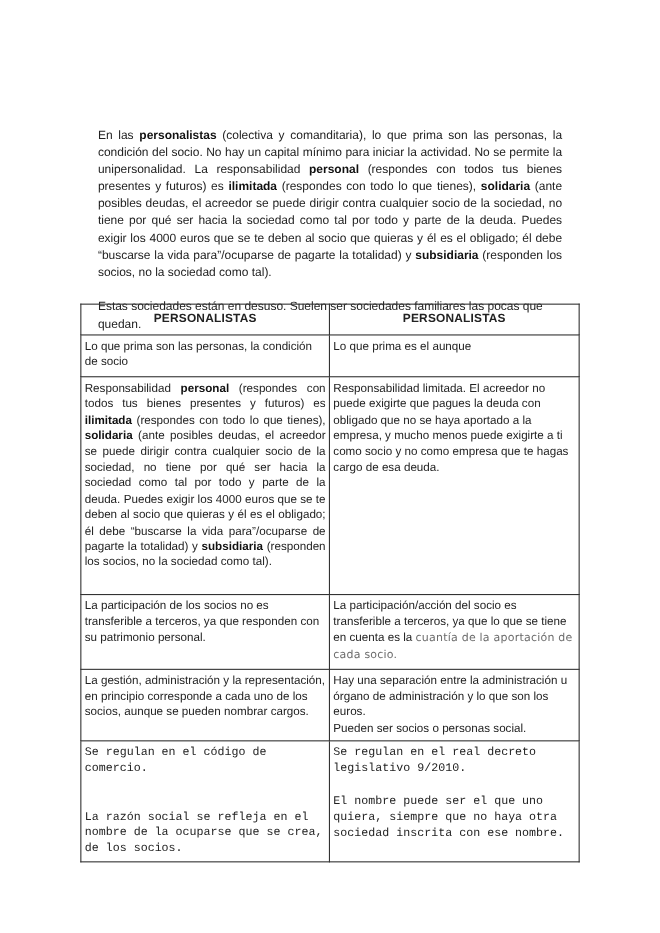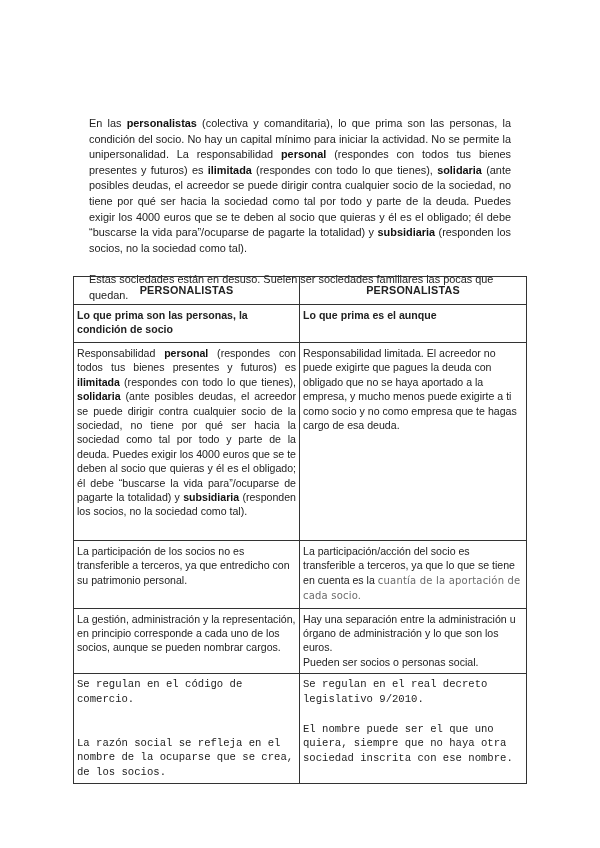--- a/index.html
+++ b/index.html
@@ -14,21 +14,21 @@
   .intro .just { text-align: justify; text-align-last: left; }
   b { font-weight: bold; color: #111; }
   table.cmp { position: absolute; left: 73px; top: 276px; width: 454px;
               border-collapse: collapse; font-size: 10.6px; line-height: 14.4px; color: #222; }
   table.cmp td, table.cmp th { border: 1.4px solid #333; vertical-align: top; padding: 3px 3px 4px 3px; }
   table.cmp th { font-weight: bold; text-align: center; height: 17px; padding-top: 6px; font-size: 10.8px; letter-spacing: 0.2px; }
   .col1 { width: 219px; }
   .c-just { text-align: justify; text-align-last: left; margin-top: 12px; }
   .gray { color: #6b6b6b; font-family: "DejaVu Sans", sans-serif; font-size: 10px; letter-spacing: 0.2px; }
   .gap { height: 30px; }
-  .r1 td { height: 30px; font-weight: bold; }
+  .r1 td { height: 30px; }
   .r2 td { height: 190px; }
   .r3 td { height: 55px; }
   .r4 td { height: 56px; }
   .r5 td { height: 93px; font-family: Liberation Mono, monospace; }
 </style>
 </head>
 <body>
 
 <div class="page">
 
@@ -46,21 +46,21 @@
     </tr>
     <tr class="r1">
       <td>Lo que prima son las personas, la condición de socio</td>
       <td>Lo que prima es el aunque</td>
     </tr>
     <tr class="r2">
       <td class="c-just"><span>Responsabilidad </span><b>personal</b><span> (respondes con todos tus bienes presentes y futuros) es </span><b>ilimitada</b><span> (respondes con todo lo que tienes), </span><b>solidaria</b><span> (ante posibles deudas, el acreedor se puede dirigir contra cualquier socio de la sociedad, no tiene por qué ser hacia la sociedad como tal por todo y parte de la deuda. Puedes exigir los 4000 euros que se te deben al socio que quieras y él es el obligado; él debe “buscarse la vida para”/ocuparse de pagarte la totalidad) y </span><b>subsidiaria</b><span> (responden los socios, no la sociedad como tal).</span></td>
       <td>Responsabilidad limitada. El acreedor no puede exigirte que pagues la deuda con obligado que no se haya aportado a la empresa, y mucho menos puede exigirte a ti como socio y no como empresa que te hagas cargo de esa deuda.</td>
     </tr>
     <tr class="r3">
-      <td>La participación de los socios no es transferible a terceros, ya que entredicho con su patrimonio personal.</td>
+      <td>La participación de los socios no es transferible a terceros, ya que responden con su patrimonio personal.</td>
       <td><span>La participación/acción del socio es transferible a terceros, ya que lo que se tiene en cuenta es la </span><span class="gray">cuantía de la aportación de cada socio.</span></td>
     </tr>
     <tr class="r4">
       <td>La gestión, administración y la representación, en principio corresponde a cada uno de los socios, aunque se pueden nombrar cargos.</td>
       <td>
             <div>Hay una separación entre la administración u órgano de administración y lo que son los euros.</div>
             <div>Pueden ser socios o personas social.</div>
           </td>
     </tr>
     <tr class="r5">

